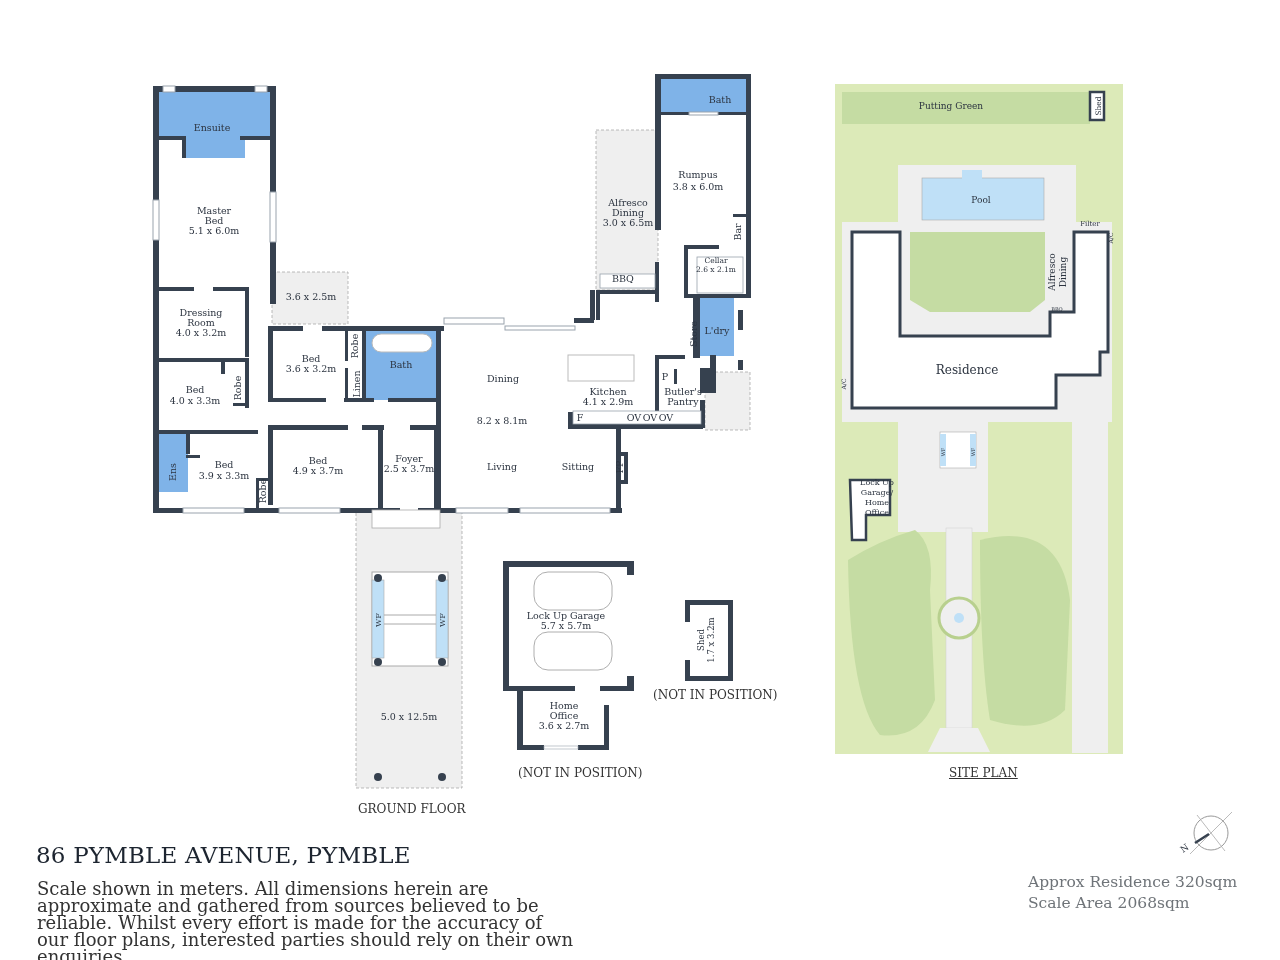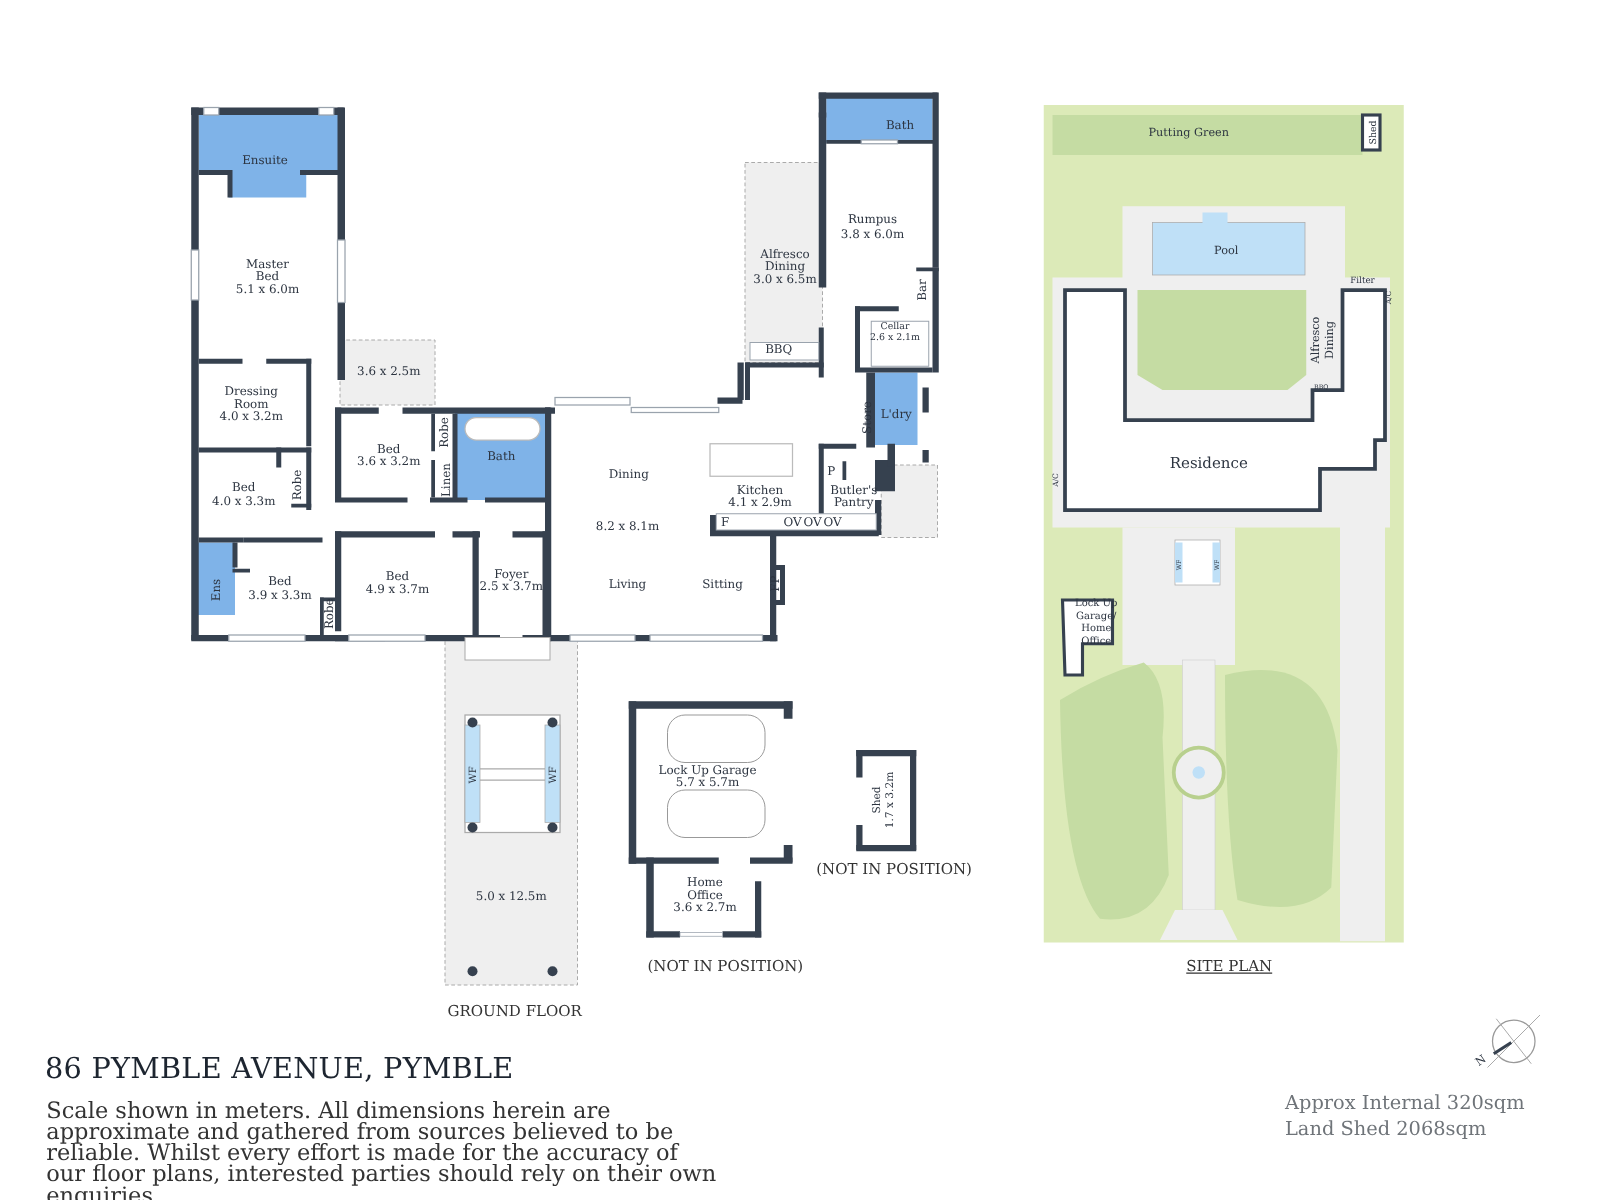--- a/index.html
+++ b/index.html
@@ -309,15 +309,15 @@
 </svg>
 
 <div class="cap" style="left:358px;top:802px;">GROUND FLOOR</div>
 <div class="cap" style="left:518px;top:766px;">(NOT IN POSITION)</div>
 <div class="cap" style="left:653px;top:688px;">(NOT IN POSITION)</div>
 <div class="cap" style="left:949px;top:766px;text-decoration:underline;">SITE PLAN</div>
 
 <div class="txt" id="title">86 PYMBLE AVENUE, PYMBLE</div>
 <div class="txt" id="disclaimer">Scale shown in meters. All dimensions herein are approximate and gathered from sources believed to be  reliable. Whilst every effort is made for the accuracy of our floor plans, interested parties should rely on their own enquiries.</div>
 <div class="txt" id="area">
-  <div>Approx Internal 320sqm</div>
-  <div>Land Shed 2068sqm</div>
+  <div>Approx Residence 320sqm</div>
+  <div>Scale Area 2068sqm</div>
 </div>
 
 </body></html>

